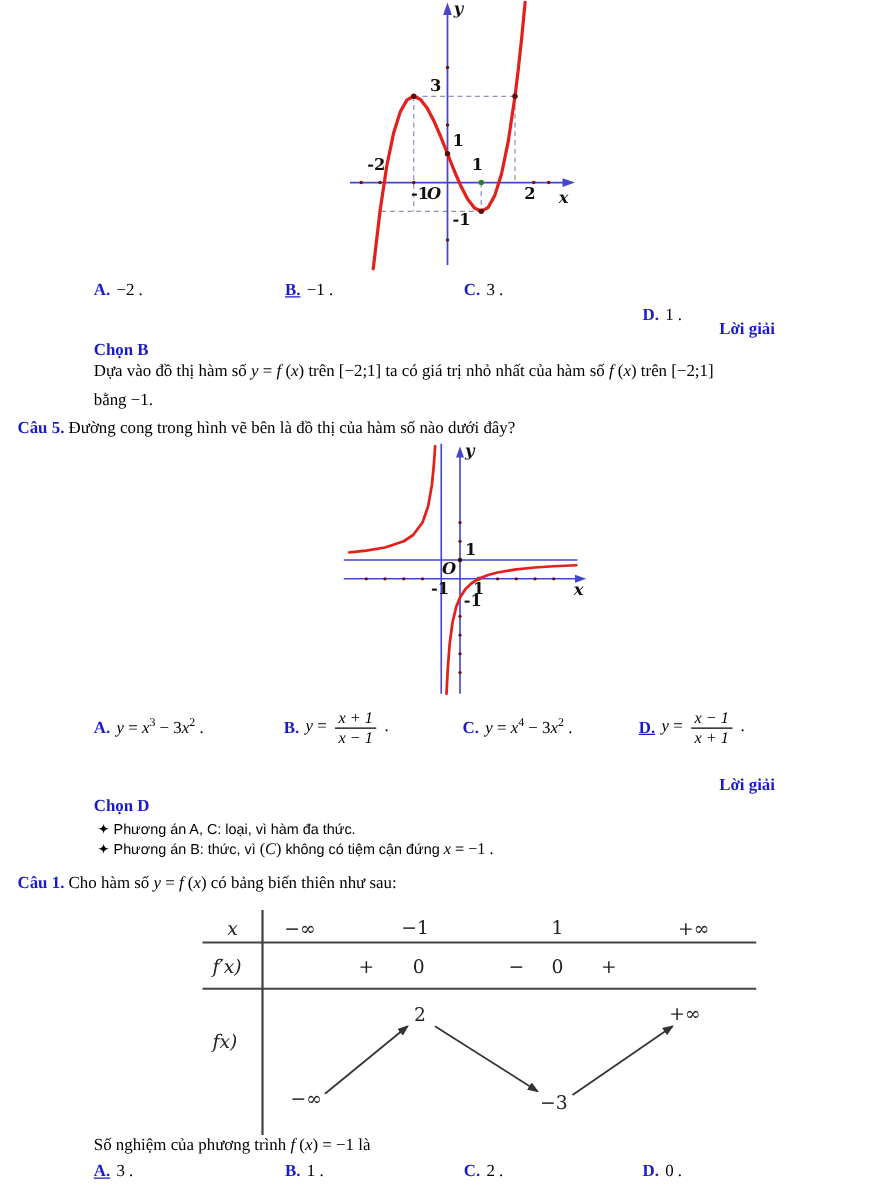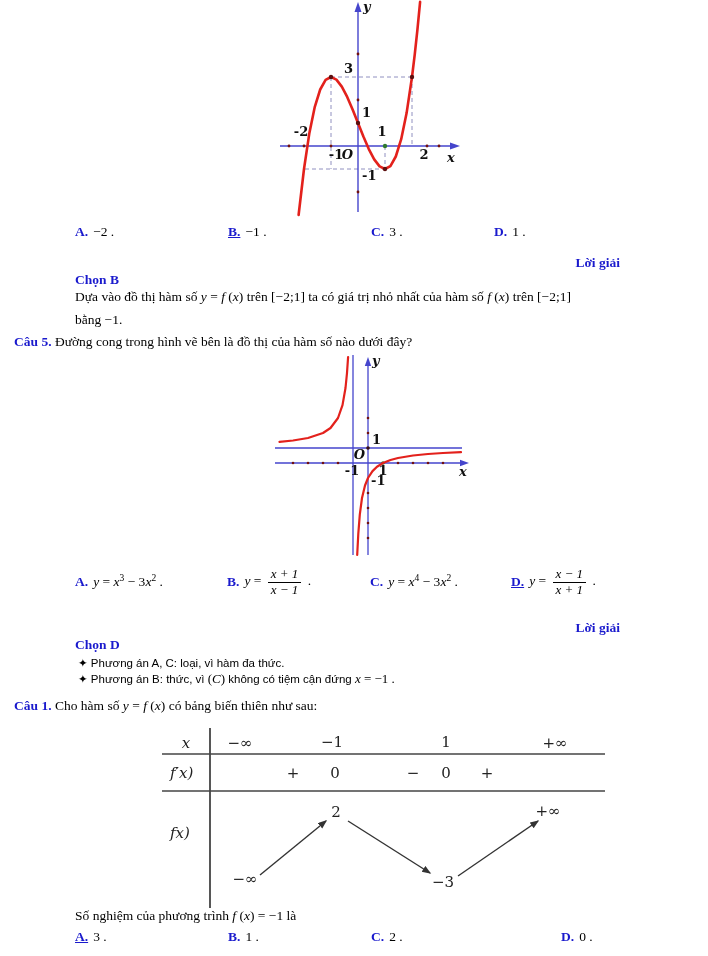--- a/index.html
+++ b/index.html
@@ -81,21 +81,21 @@
   <text x="152" y="159" text-anchor="middle" class="figlbl">2</text>
   <text x="90" y="180" class="figlbl">-1</text>
   <text x="175" y="162" class="figlbl-i">x</text>
 </svg>
 </div>
 
 <div class="abs" style="left:0;top:224px;width:632px;height:20px;">
   <span class="optrow-cell" style="left:75px;"><span class="opt-label">A.</span><span>−2 .</span></span>
   <span class="optrow-cell" style="left:228px;"><span class="opt-label u">B.</span><span>−1 .</span></span>
   <span class="optrow-cell" style="left:371px;"><span class="opt-label">C.</span><span>3 .</span></span>
-  <span class="optrow-cell" style="left:494px;"><span class="opt-label">D.</span><span>1 .</span></span>
+  <span class="optrow-cell" style="left:514px;margin-top:20px;"><span class="opt-label">D.</span><span>1 .</span></span>
 </div>
 
 <div class="abs blue center" style="left:14px;top:255px;width:606px;">Lời giải</div>
 <div class="abs blue" style="left:75px;top:272px;">Chọn B</div>
 <div class="abs nowrap" style="left:75px;top:289px;"><span class="run-n">Dựa vào đồ thị hàm số </span><span class="run-i">y</span><span class="run-n"> = </span><span class="run-i">f</span><span class="run-n"> (</span><span class="run-i">x</span><span class="run-n">) </span><span class="run-n">trên </span><span class="run-n">[−2;1]</span><span class="run-n"> ta có giá trị nhỏ nhất của hàm số </span><span class="run-i">f</span><span class="run-n"> (</span><span class="run-i">x</span><span class="run-n">) </span><span class="run-n">trên </span><span class="run-n">[−2;1]</span></div>
 <div class="abs" style="left:75px;top:312px;">bằng −1.</div>
 
 <div class="abs nowrap" style="left:14px;top:334px;">
   <span class="blue">Câu 5.</span>
   <span>Đường cong trong hình vẽ bên là đồ thị của hàm số nào dưới đây?</span>
@@ -214,14 +214,14 @@
   </g>
 </svg>
 </div>
 
 <div class="abs nowrap" style="left:75px;top:908px;"><span class="run-n">Số nghiệm của phương trình </span><span class="run-i">f</span><span class="run-n"> (</span><span class="run-i">x</span><span class="run-n">) </span><span class="run-n">= −1 là</span></div>
 
 <div class="abs" style="left:0;top:929px;width:568px;height:20px;">
   <span class="optrow-cell" style="left:75px;"><span class="opt-label u">A.</span><span>3 .</span></span>
   <span class="optrow-cell" style="left:228px;"><span class="opt-label">B.</span><span>1 .</span></span>
   <span class="optrow-cell" style="left:371px;"><span class="opt-label">C.</span><span>2 .</span></span>
-  <span class="optrow-cell" style="left:514px;margin-left:47px;"><span class="opt-label">D.</span><span>0 .</span></span>
+  <span class="optrow-cell" style="left:514px;"><span class="opt-label">D.</span><span>0 .</span></span>
 </div>
 
 </body></html>

